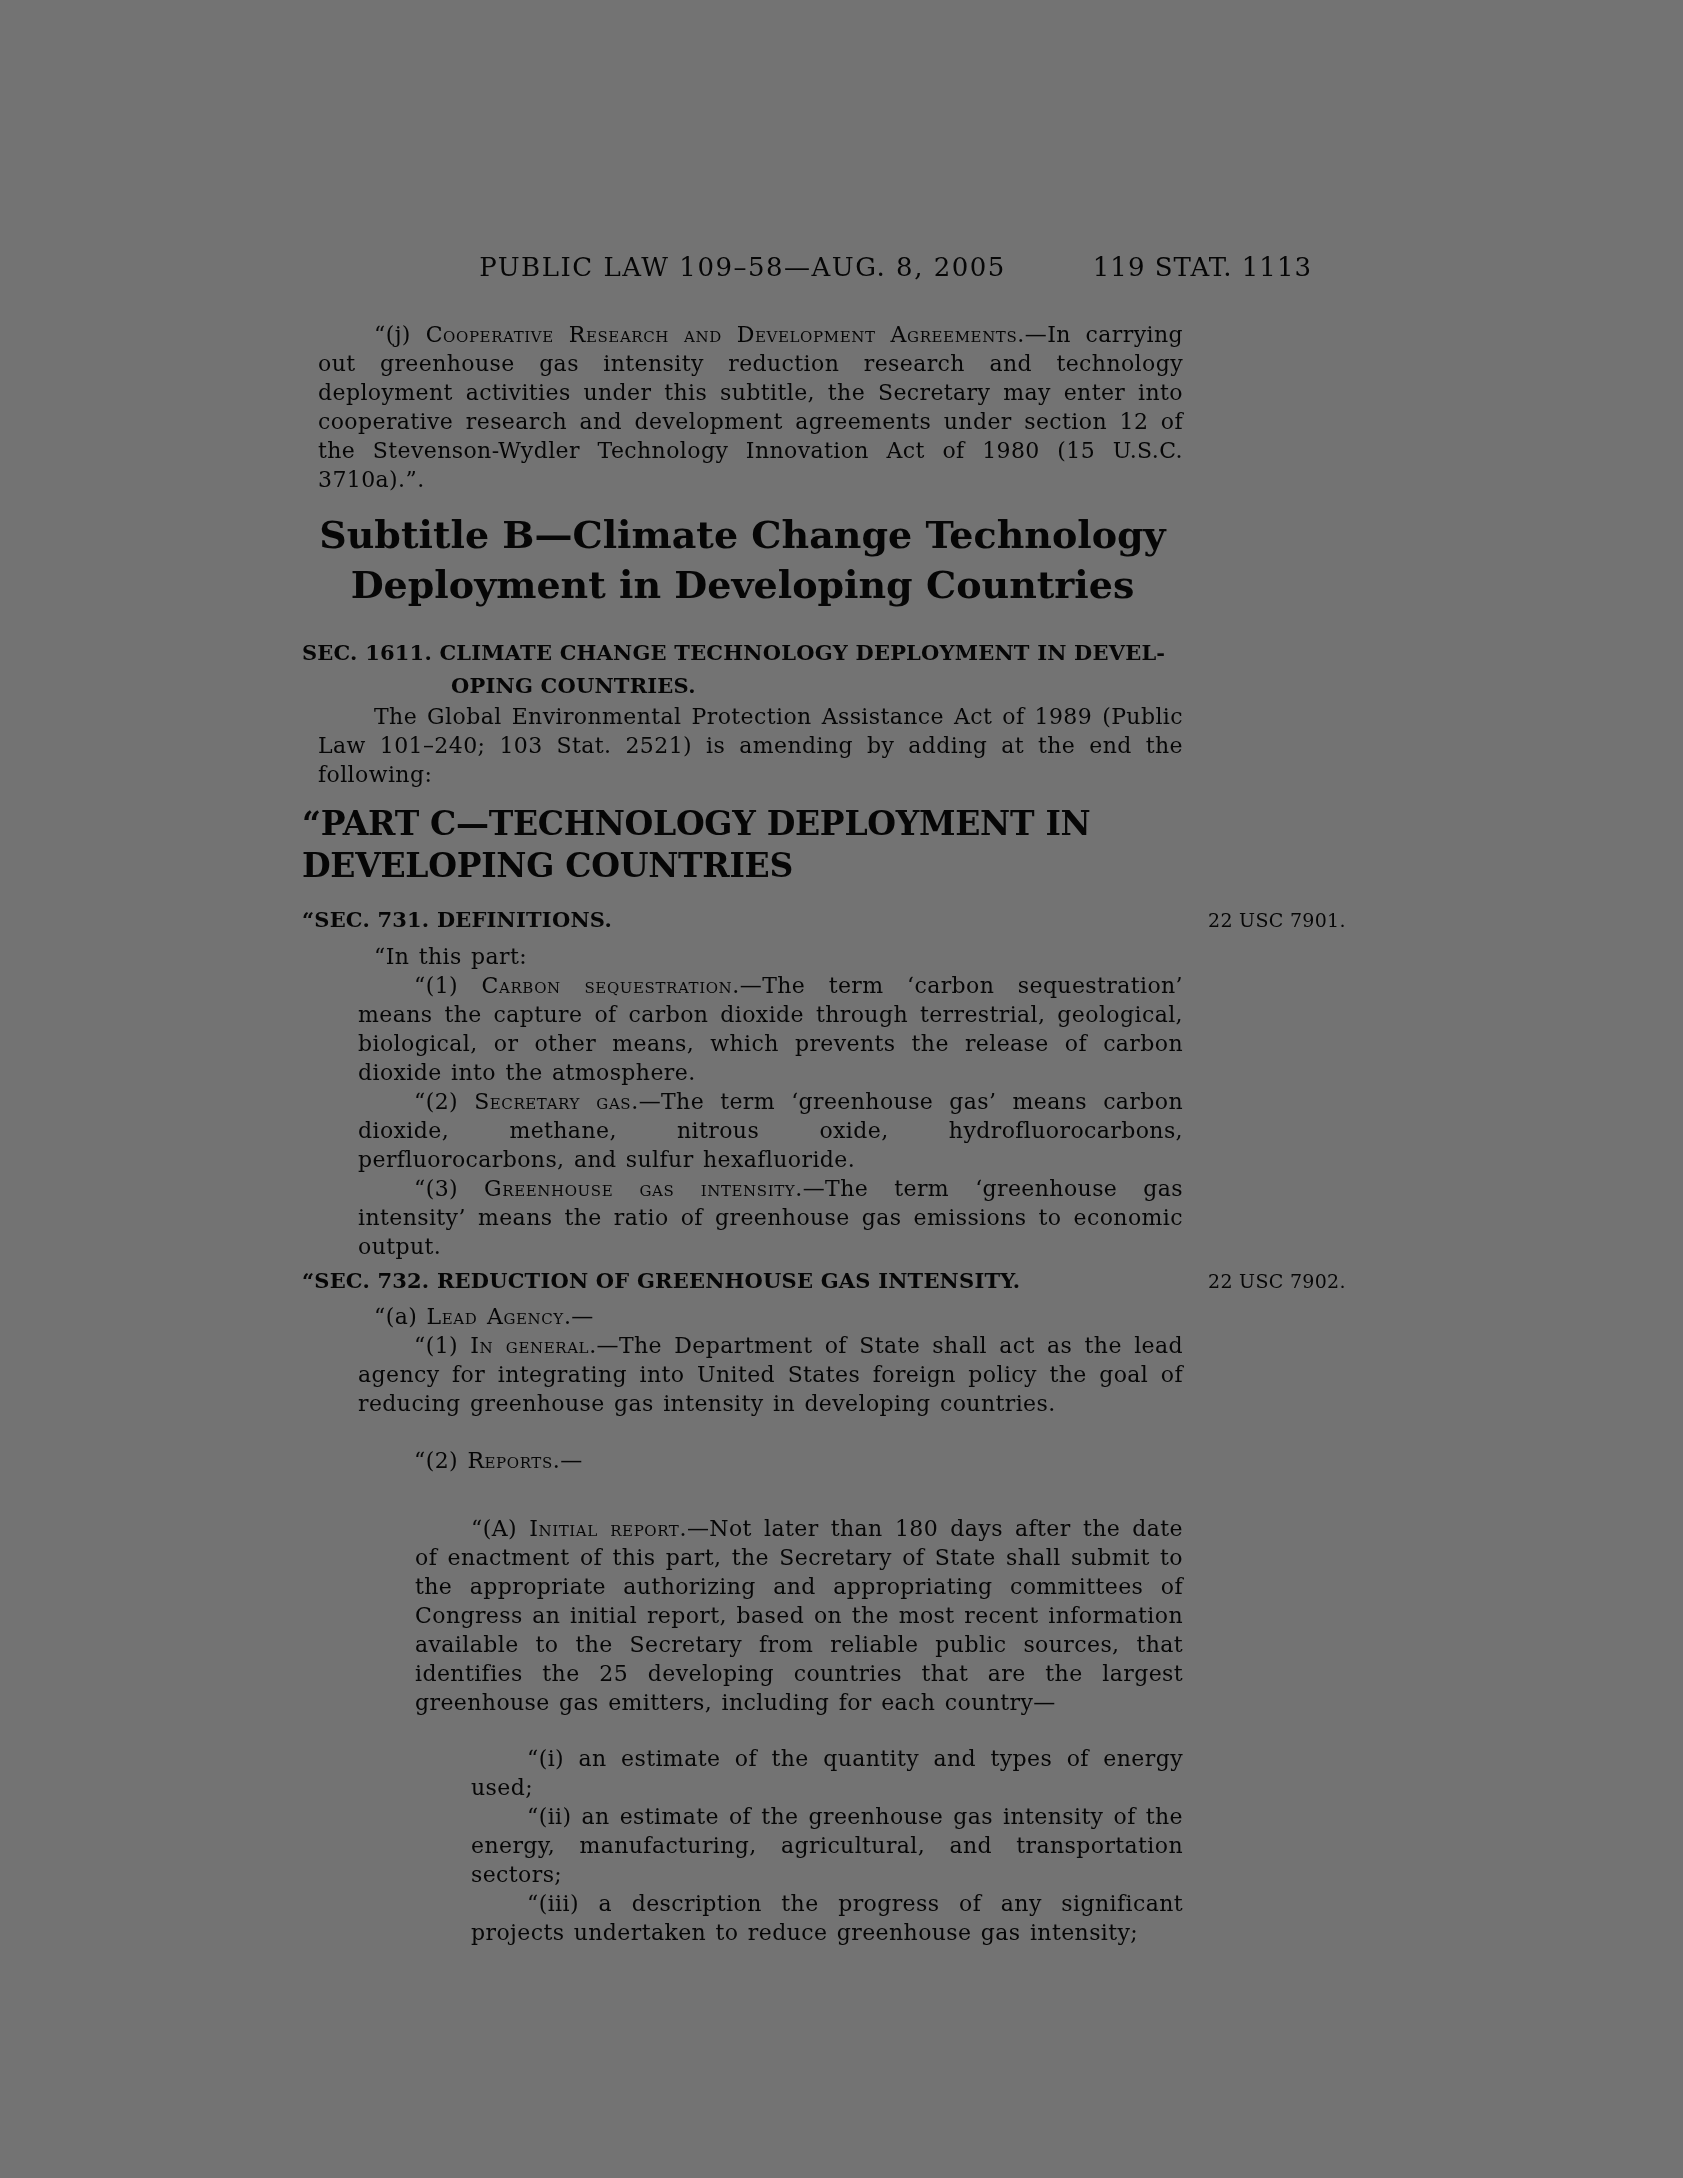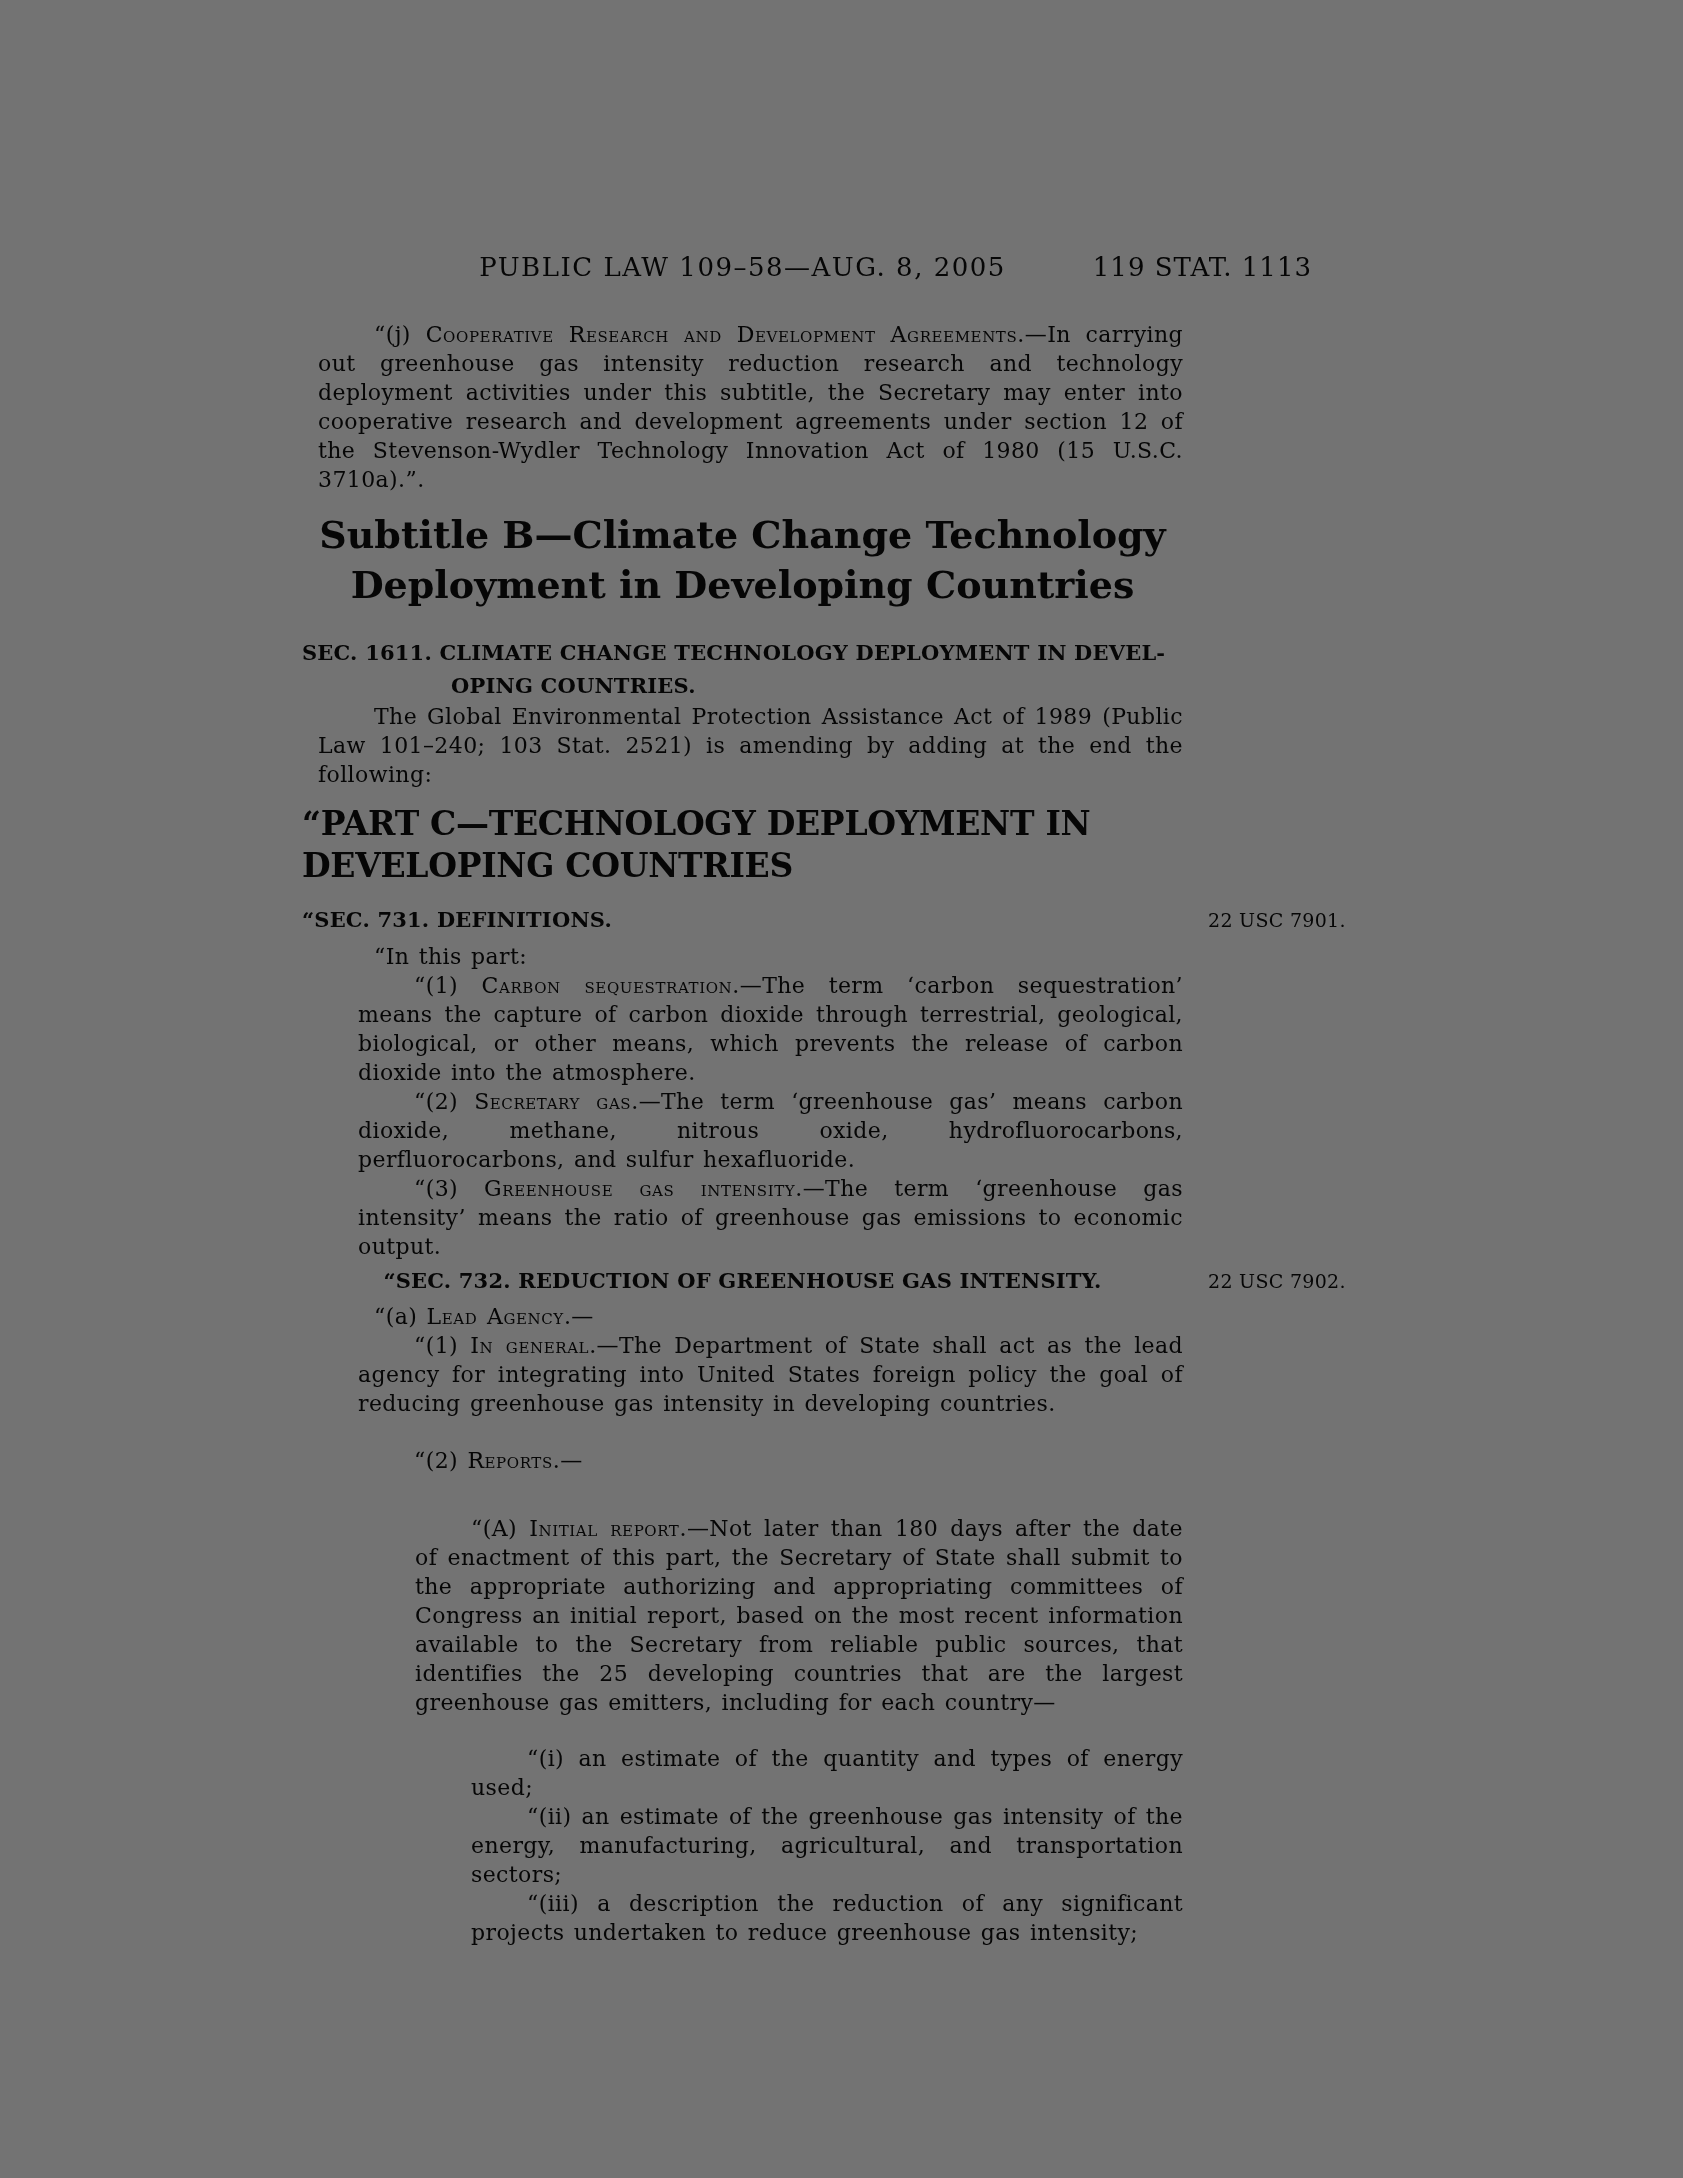--- a/index.html
+++ b/index.html
@@ -52,21 +52,21 @@
   .b0{min-height:172px;}
   .b1{margin-top:16px;}
   .b2{margin-top:26px;}
   .b3{min-height:86px;}
   .b4{margin-top:14px;}
   .b5{margin-top:16px;}
   .b6{margin-top:6px;}
   .b7{min-height:115px;}
   .b8{min-height:86px;}
   .b9{min-height:86px;}
-  .b10{margin-top:3px;text-align:center;}
+  .b10{margin-top:3px;}
   .b11{margin-top:5px;}
   .b12{min-height:115px;}
   .b14{min-height:230px;margin-top:39px;}
   .b15{min-height:57px;}
   .b16{min-height:86px;}
   .b17{min-height:86px;}
 </style>
 </head>
 <body>
 
@@ -99,16 +99,16 @@
       <div class="h2 b10">
         <div class="hline">“SEC. 732. REDUCTION OF GREENHOUSE GAS INTENSITY.</div>
         <span class="note">22 USC 7902.</span>
       </div>
       <div class="p lvl0 b11"><span class="">“(a) </span><span class="sc">Lead Agency</span><span class="">.—</span></div>
       <div class="p lvl1 b12"><span class="">“(1) </span><span class="sc">In general</span><span class="">.—The Department of State shall act as the lead agency for integrating into United States foreign policy the goal of reducing greenhouse gas intensity in developing countries.</span></div>
       <div class="p lvl1 b13"><span class="">“(2) </span><span class="sc">Reports</span><span class="">.—</span></div>
       <div class="p lvl2 b14"><span class="">“(A) </span><span class="sc">Initial report</span><span class="">.—Not later than 180 days after the date of enactment of this part, the Secretary of State shall submit to the appropriate authorizing and appropriating committees of Congress an initial report, based on the most recent information available to the Secretary from reliable public sources, that identifies the 25 developing countries that are the largest greenhouse gas emitters, including for each country—</span></div>
       <div class="p lvl3 b15"><span class="">“(i) an estimate of the quantity and types of energy used;</span></div>
       <div class="p lvl3 b16"><span class="">“(ii) an estimate of the greenhouse gas intensity of the energy, manufacturing, agricultural, and transportation sectors;</span></div>
-      <div class="p lvl3 b17"><span class="">“(iii) a description the reduction of any significant projects undertaken to reduce greenhouse gas intensity;</span></div>
+      <div class="p lvl3 b17"><span class="">“(iii) a description the progress of any significant projects undertaken to reduce greenhouse gas intensity;</span></div>
     </div>
 </div>
 
 
 </body></html>

